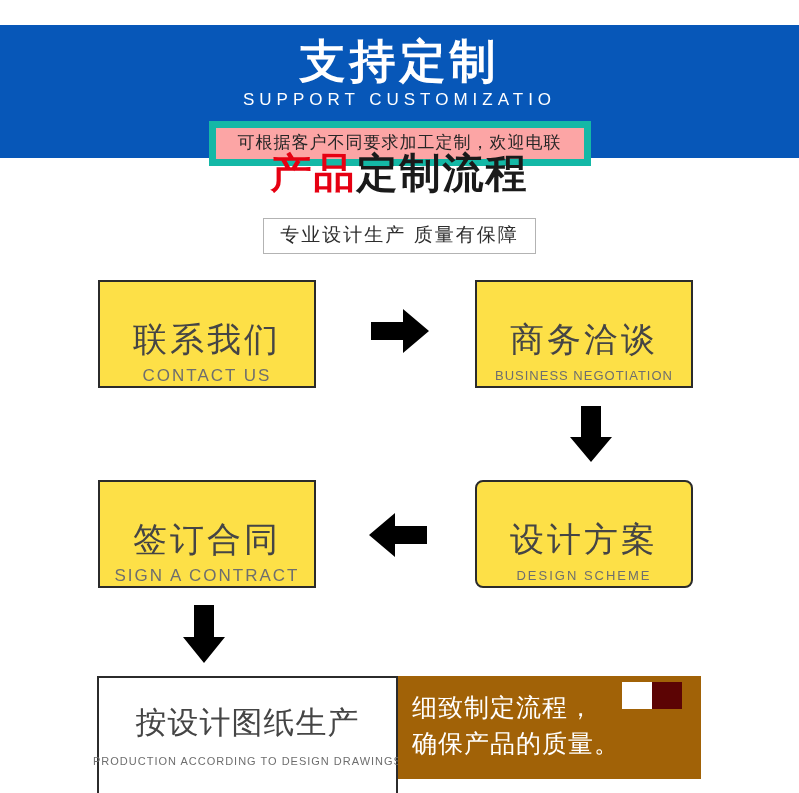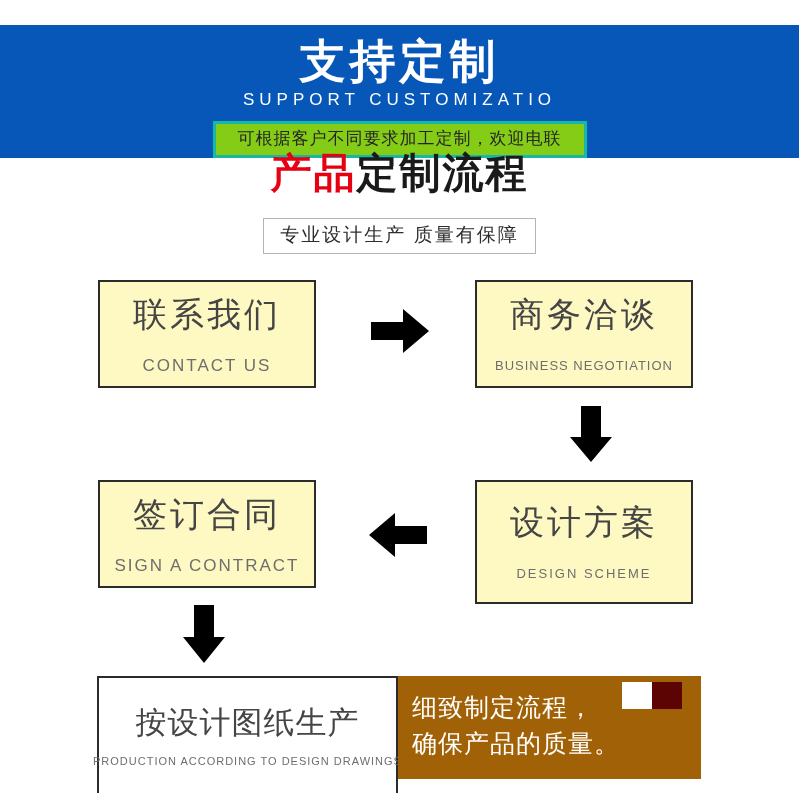--- a/index.html
+++ b/index.html
@@ -54,22 +54,22 @@
   }
   .banner-tagline-wrap {
     position: absolute;
     left: 0;
     top: 96px;
     width: 799px;
     text-align: center;
   }
   .banner-tagline {
     display: inline-block;
-    background: #84cc16;
-    border: 3px solid #14b8a6;
+    background: #fca5a5;
+    border: 7px solid #14b8a6;
     color: #262626;
     font-size: 17px;
     letter-spacing: 1px;
     padding: 5px 22px 6px 22px;
     line-height: 20px;
   }
 
   
   .section-title {
     position: absolute;
@@ -100,48 +100,47 @@
     font-size: 19px;
     letter-spacing: 2px;
     padding: 4px 16px 6px 16px;
     line-height: 24px;
   }
 
   
   .flow-box {
     position: absolute;
     border: 2px solid #2b2b2b;
-    background: #fef9c3;
+    background: #fde047;
     box-sizing: border-box;
     display: flex;
     flex-direction: column;
     align-items: center;
-    justify-content: center;
-    gap: 15px;
+    justify-content: flex-end;
   }
   .flow-cn {
     color: #454545;
     font-size: 34px;
     letter-spacing: 3px;
     line-height: 42px;
     white-space: nowrap;
   }
   .flow-en {
     color: #6e6e6e;
     font-size: 17px;
     letter-spacing: 2px;
     line-height: 20px;
     margin-top: 6px;
     white-space: nowrap;
   }
 
   #box-contact  { left: 98px;  top: 280px; width: 218px; height: 108px; }
   #box-business { left: 475px; top: 280px; width: 218px; height: 108px; }
   #box-sign     { left: 98px;  top: 480px; width: 218px; height: 108px; }
-  #box-design   { left: 475px; top: 480px; width: 218px; height: 124px; }
+  #box-design   { left: 475px; top: 480px; width: 218px; height: 108px; border-radius: 8px; }
 
   #box-business .flow-en { font-size: 13px; letter-spacing: 1px; }
   #box-design   .flow-en { font-size: 13px; letter-spacing: 2px; }
 
   
   #box-production {
     position: absolute;
     left: 97px;
     top: 676px;
     width: 301px;

